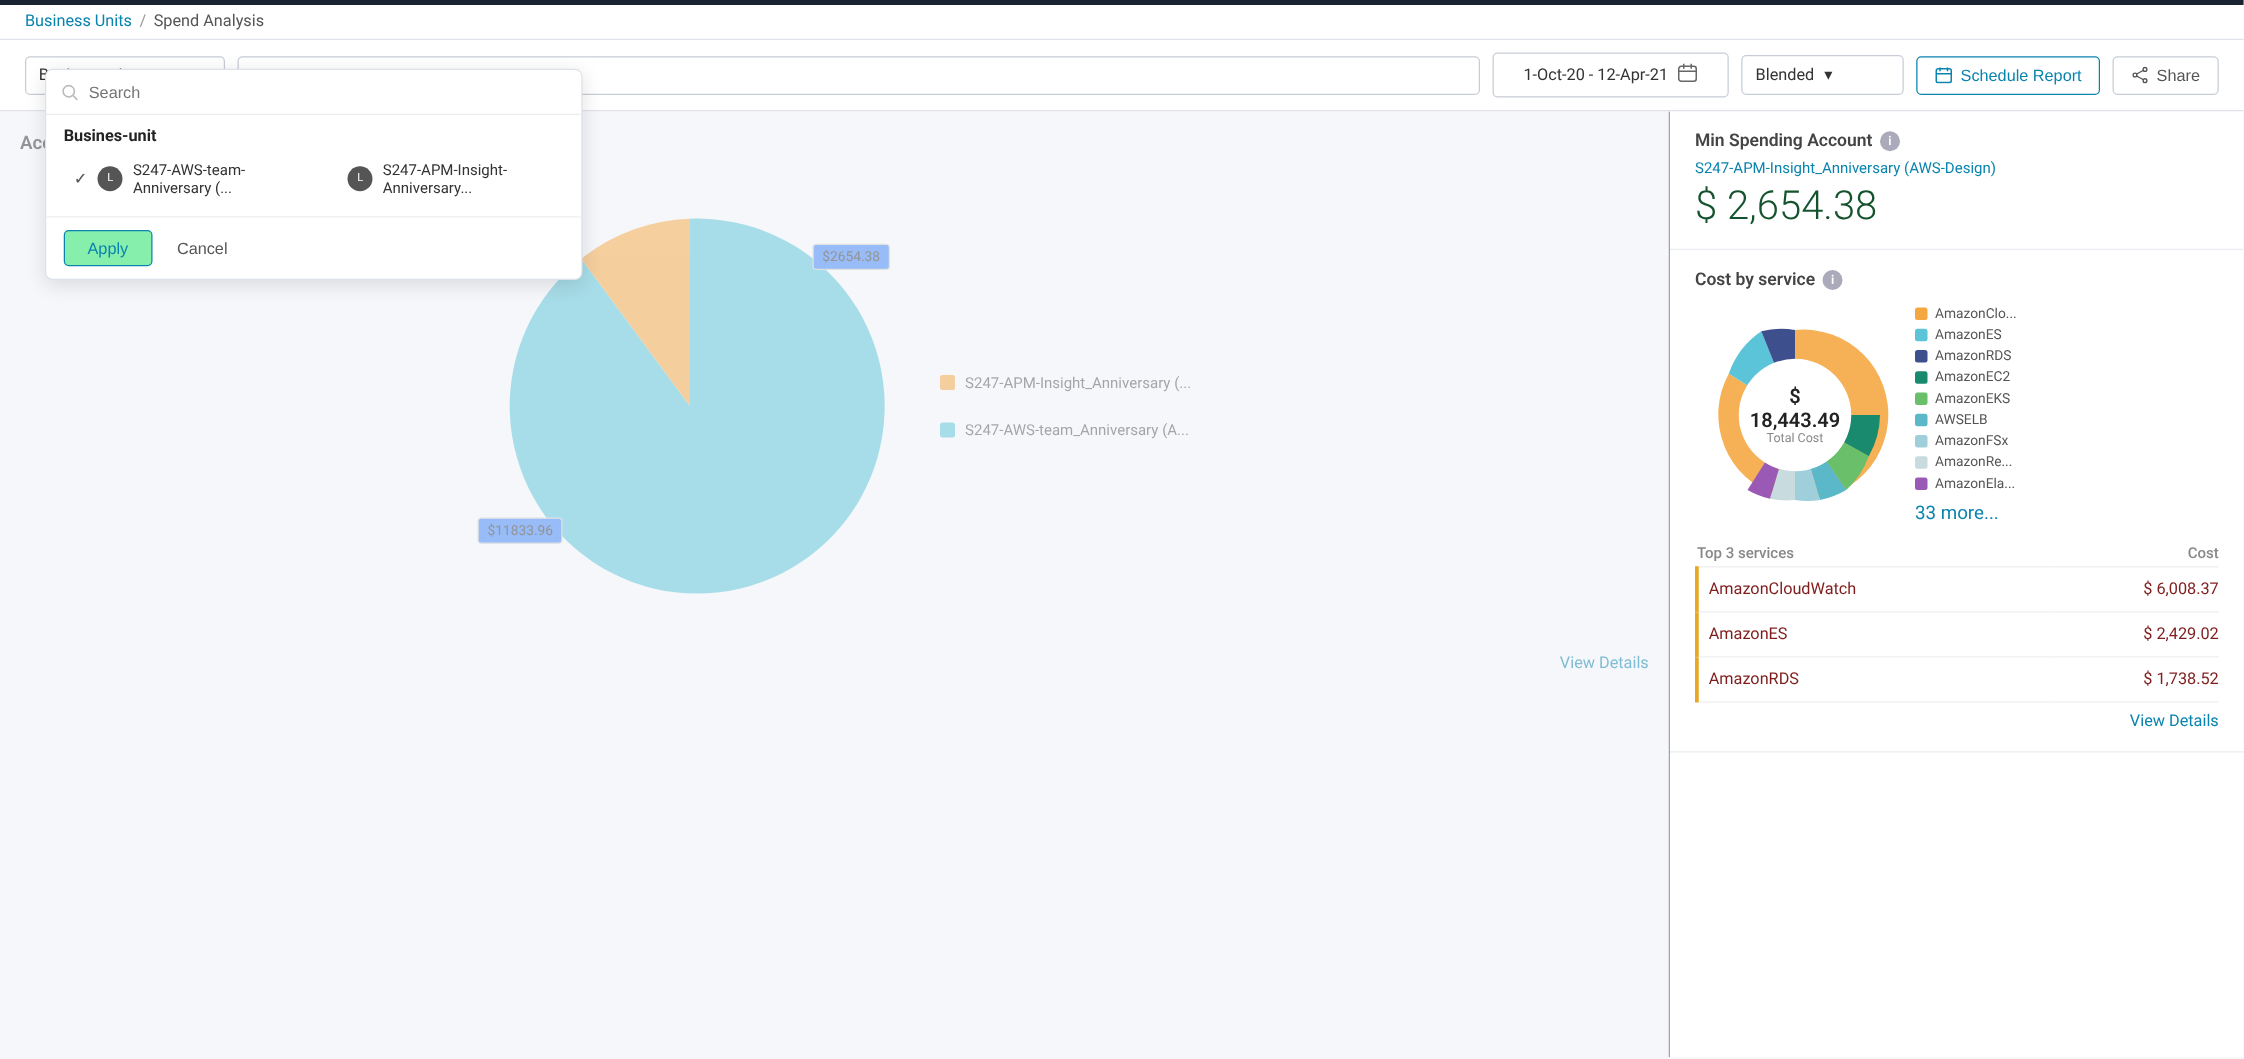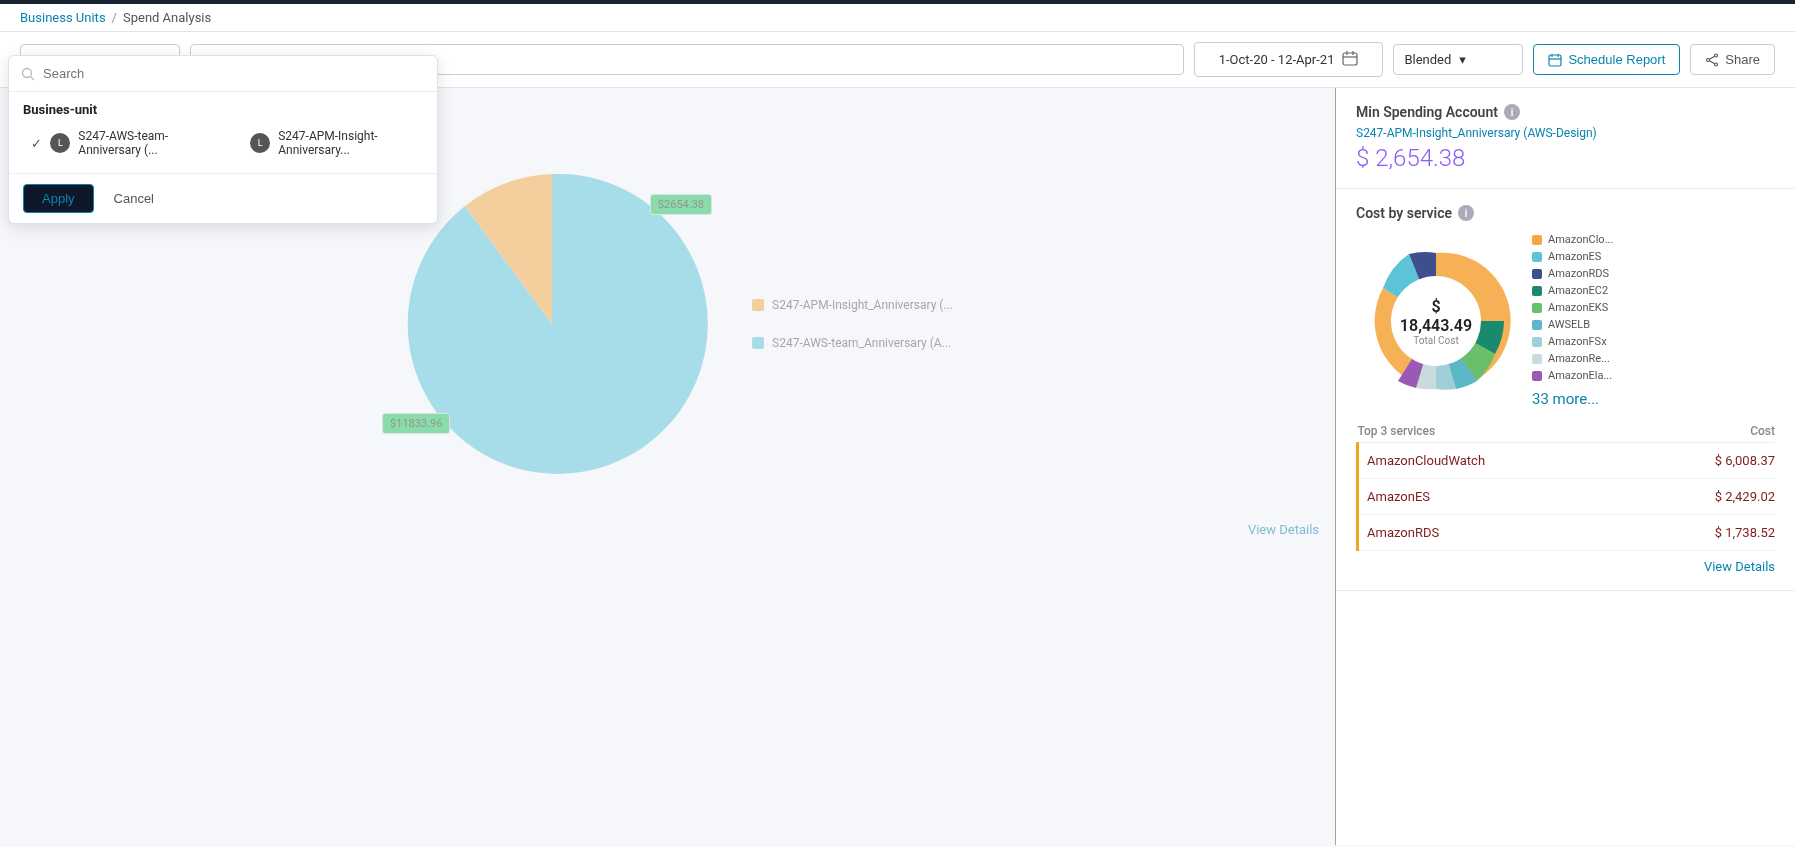--- a/index.html
+++ b/index.html
@@ -173,21 +173,21 @@
     }
 
     .pie-wrapper {
       position: relative;
       width: 340px;
       height: 340px;
     }
 
     .pie-label {
       position: absolute;
-      background: #22c55e;
+      background: #3b82f6;
       border: 1px solid #ccc;
       border-radius: 3px;
       padding: 3px 7px;
       font-size: 11px;
       color: #333;
       white-space: nowrap;
     }
 
     .pie-label-orange {
       top: 40px;
@@ -258,23 +258,23 @@
       gap: 6px;
     }
 
     .account-subtitle {
       font-size: 12px;
       color: #0a84ae;
       margin-bottom: 4px;
     }
 
     .big-amount {
-      font-size: 24px;
+      font-size: 32px;
       font-weight: 300;
-      color: #8b5cf6;
+      color: #14532d;
     }
 
     
     .service-chart-area {
       display: flex;
       align-items: center;
       gap: 16px;
       margin: 12px 0;
     }
 
@@ -361,21 +361,21 @@
 
     .services-table tr td:first-child {
       border-left: 3px solid #e8a825;
       padding-left: 8px;
     }
 
     
     .dropdown-overlay {
       position: absolute;
       top: 55px;
-      left: 8px;
+      left: 36px;
       background: #fff;
       border: 1px solid #dde2ea;
       border-radius: 6px;
       box-shadow: 0 4px 16px rgba(0,0,0,0.12);
       z-index: 100;
       width: 430px;
     }
 
     .dropdown-search {
       padding: 10px 12px;
@@ -445,21 +445,21 @@
       padding: 10px 14px;
       border-top: 1px solid #eee;
       display: flex;
       gap: 10px;
     }
 
     .apply-btn {
       border: 1px solid #0a84ae;
       border-radius: 4px;
       padding: 6px 18px;
-      background: #0f172a;
+      background: #86efac;
       color: #0a84ae;
       cursor: pointer;
       font-size: 13px;
     }
 
     .cancel-btn {
       border: none;
       background: none;
       color: #555;
       cursor: pointer;

